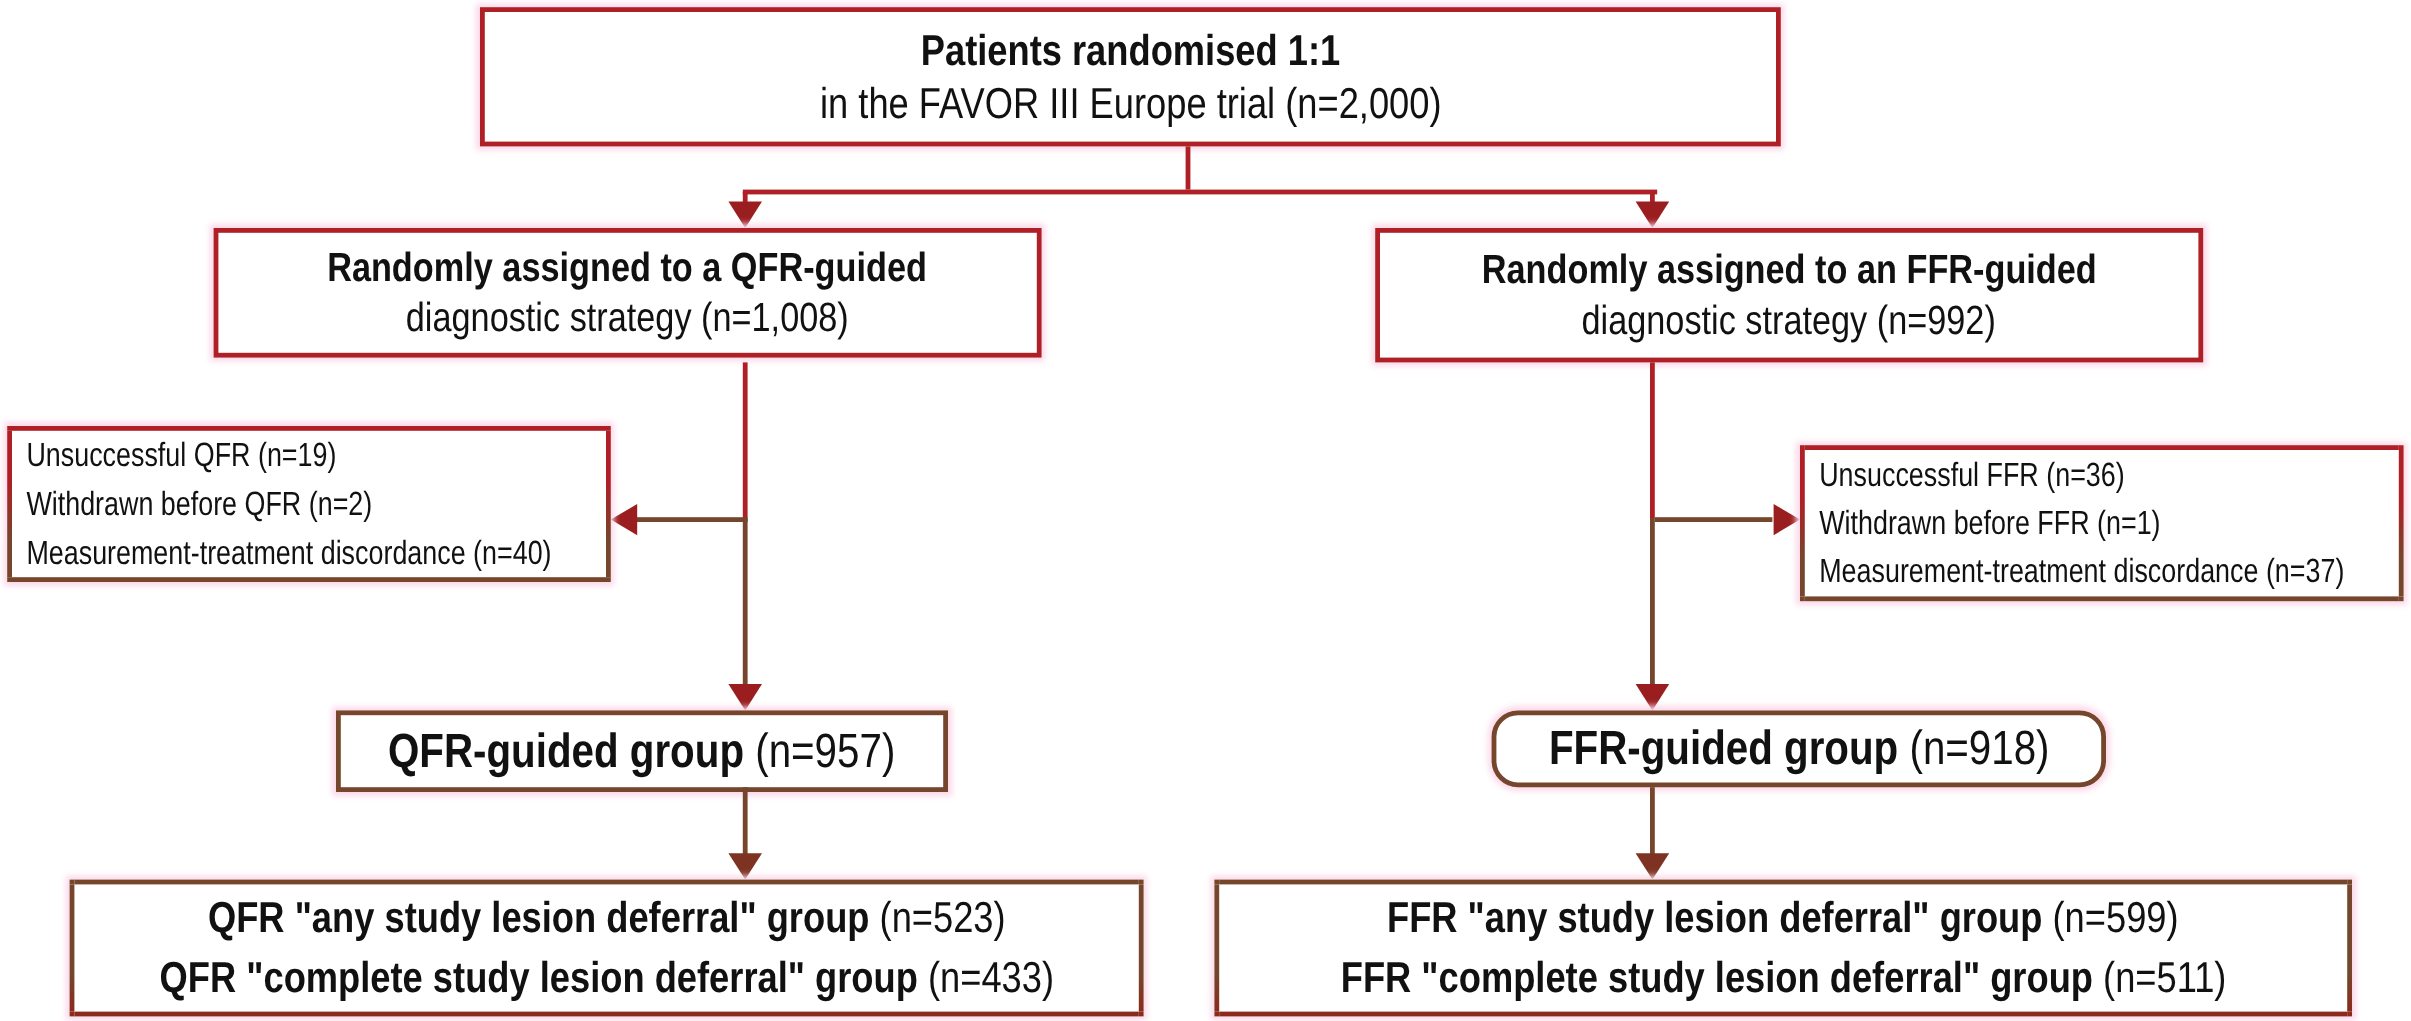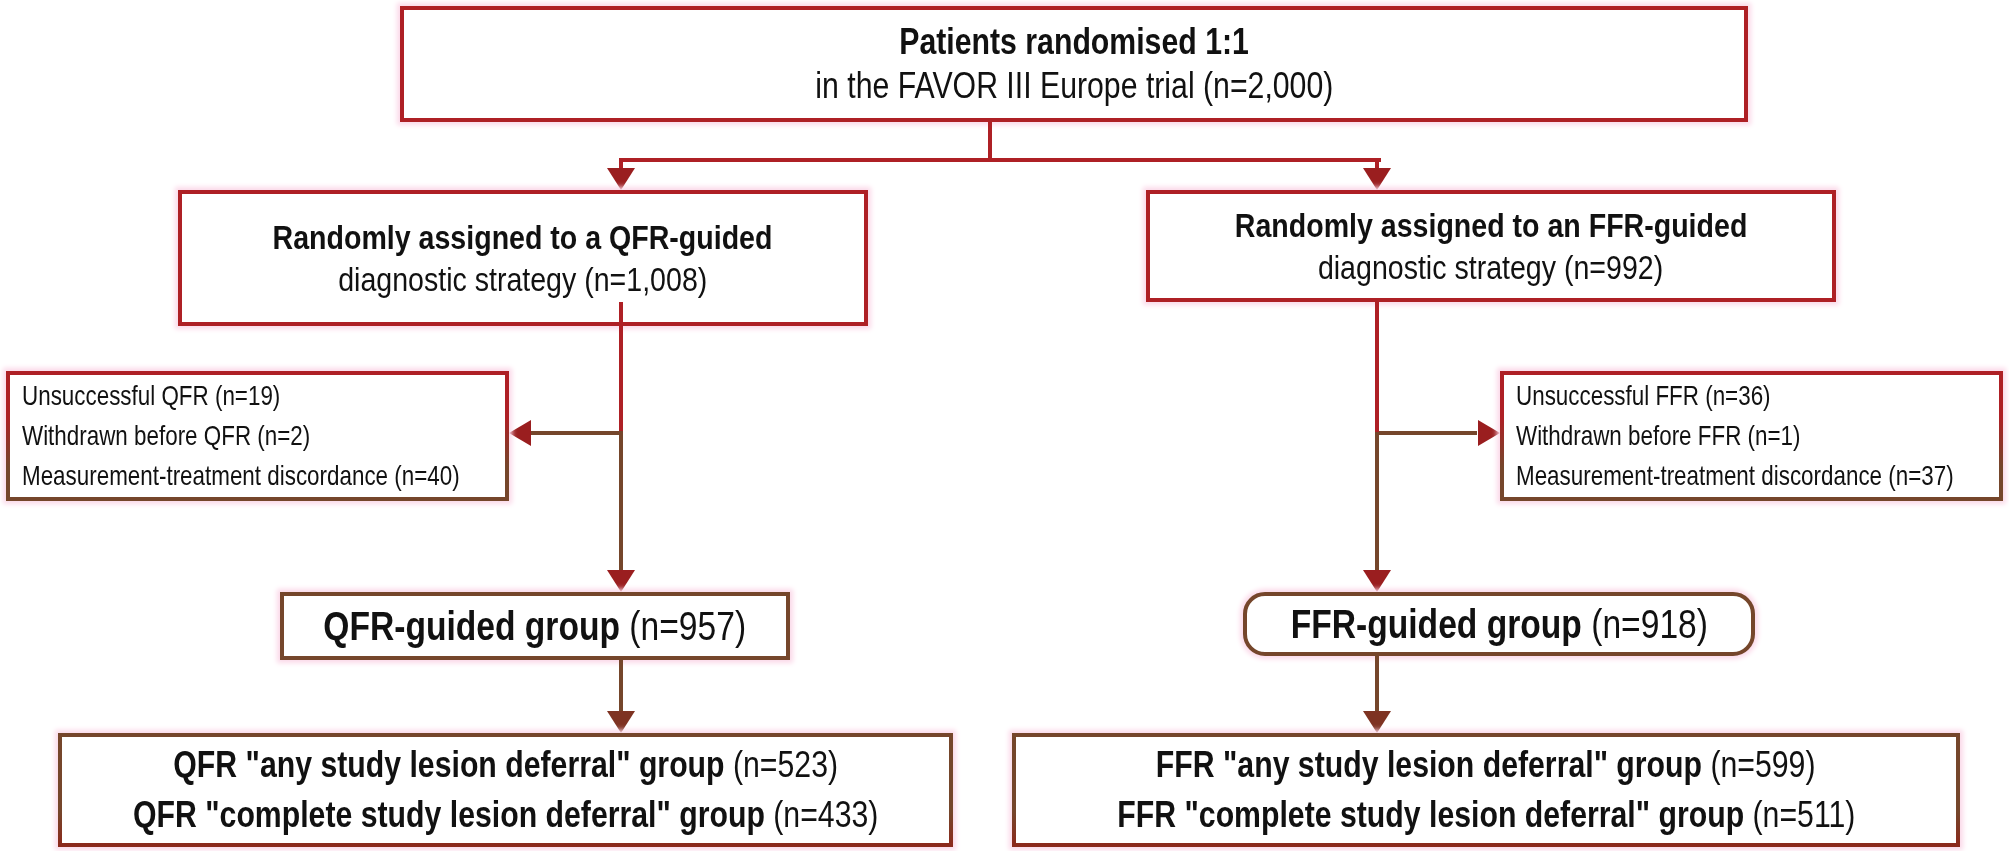--- a/index.html
+++ b/index.html
@@ -45,52 +45,52 @@
   .arr-down-red{border-left:14px solid transparent;border-right:14px solid transparent;border-top:22px solid var(--arrow-dark-red);}
   .arr-down-maroon{border-left:14px solid transparent;border-right:14px solid transparent;border-top:22px solid var(--arrow-maroon);}
   .arr-left-red{border-top:13px solid transparent;border-bottom:13px solid transparent;border-right:22px solid var(--arrow-dark-red);}
   .arr-right-red{border-top:13px solid transparent;border-bottom:13px solid transparent;border-left:22px solid var(--arrow-dark-red);}
 </style>
 </head>
 <body>
 
 <div class="canvas">
 
-  <div class="box red-border t-top" style="left:400px;top:6px;width:1348px;height:116px;">
+  <div class="box red-border t-top" style="left:400px;top:6px;width:1084px;height:116px;">
     <span class="cond b">Patients randomised 1:1</span>
     <span class="cond">in the FAVOR III Europe trial (n=2,000)</span>
   </div>
 
   <div class="line v-red" style="left:988px;top:122px;height:36px;"></div>
   <div class="line h-red" style="left:619px;top:158px;width:762px;"></div>
   <div class="line v-red" style="left:619px;top:160px;height:12px;"></div>
   <div class="line v-red" style="left:1375px;top:160px;height:12px;"></div>
   <div class="arr arr-down-red" style="left:607px;top:168px;"></div>
   <div class="arr arr-down-red" style="left:1363px;top:168px;"></div>
 
-  <div class="box red-border t-branch" style="left:178px;top:190px;width:690px;height:136px;">
+  <div class="box red-border t-branch" style="left:178px;top:190px;width:690px;height:108px;">
     <span class="cond b">Randomly assigned to a QFR-guided</span>
     <span class="cond">diagnostic strategy (n=1,008)</span>
   </div>
   <div class="box red-border t-branch" style="left:1146px;top:190px;width:690px;height:112px;">
     <span class="cond b">Randomly assigned to an FFR-guided</span>
     <span class="cond">diagnostic strategy (n=992)</span>
   </div>
 
   <div class="line v-grad" style="left:619px;top:302px;height:270px;"></div>
   <div class="line h-brown" style="left:529px;top:431px;width:94px;"></div>
   <div class="arr arr-left-red" style="left:509px;top:420px;"></div>
   <div class="arr arr-down-red" style="left:607px;top:570px;"></div>
 
   <div class="line v-grad" style="left:1375px;top:302px;height:270px;"></div>
   <div class="line h-brown" style="left:1379px;top:431px;width:98px;"></div>
   <div class="arr arr-right-red" style="left:1478px;top:420px;"></div>
   <div class="arr arr-down-red" style="left:1363px;top:570px;"></div>
 
-  <div class="box excl-border excl-box t-excl" style="left:6px;top:371px;width:503px;height:130px;">
+  <div class="box excl-border excl-box t-excl" style="left:6px;top:355px;width:503px;height:130px;justify-content:space-between;">
     <span class="cond-left">Unsuccessful QFR (n=19)</span>
     <span class="cond-left">Withdrawn before QFR (n=2)</span>
     <span class="cond-left">Measurement-treatment discordance (n=40)</span>
   </div>
   <div class="box excl-border excl-box t-excl" style="left:1500px;top:371px;width:503px;height:130px;">
     <span class="cond-left">Unsuccessful FFR (n=36)</span>
     <span class="cond-left">Withdrawn before FFR (n=1)</span>
     <span class="cond-left">Measurement-treatment discordance (n=37)</span>
   </div>
 

